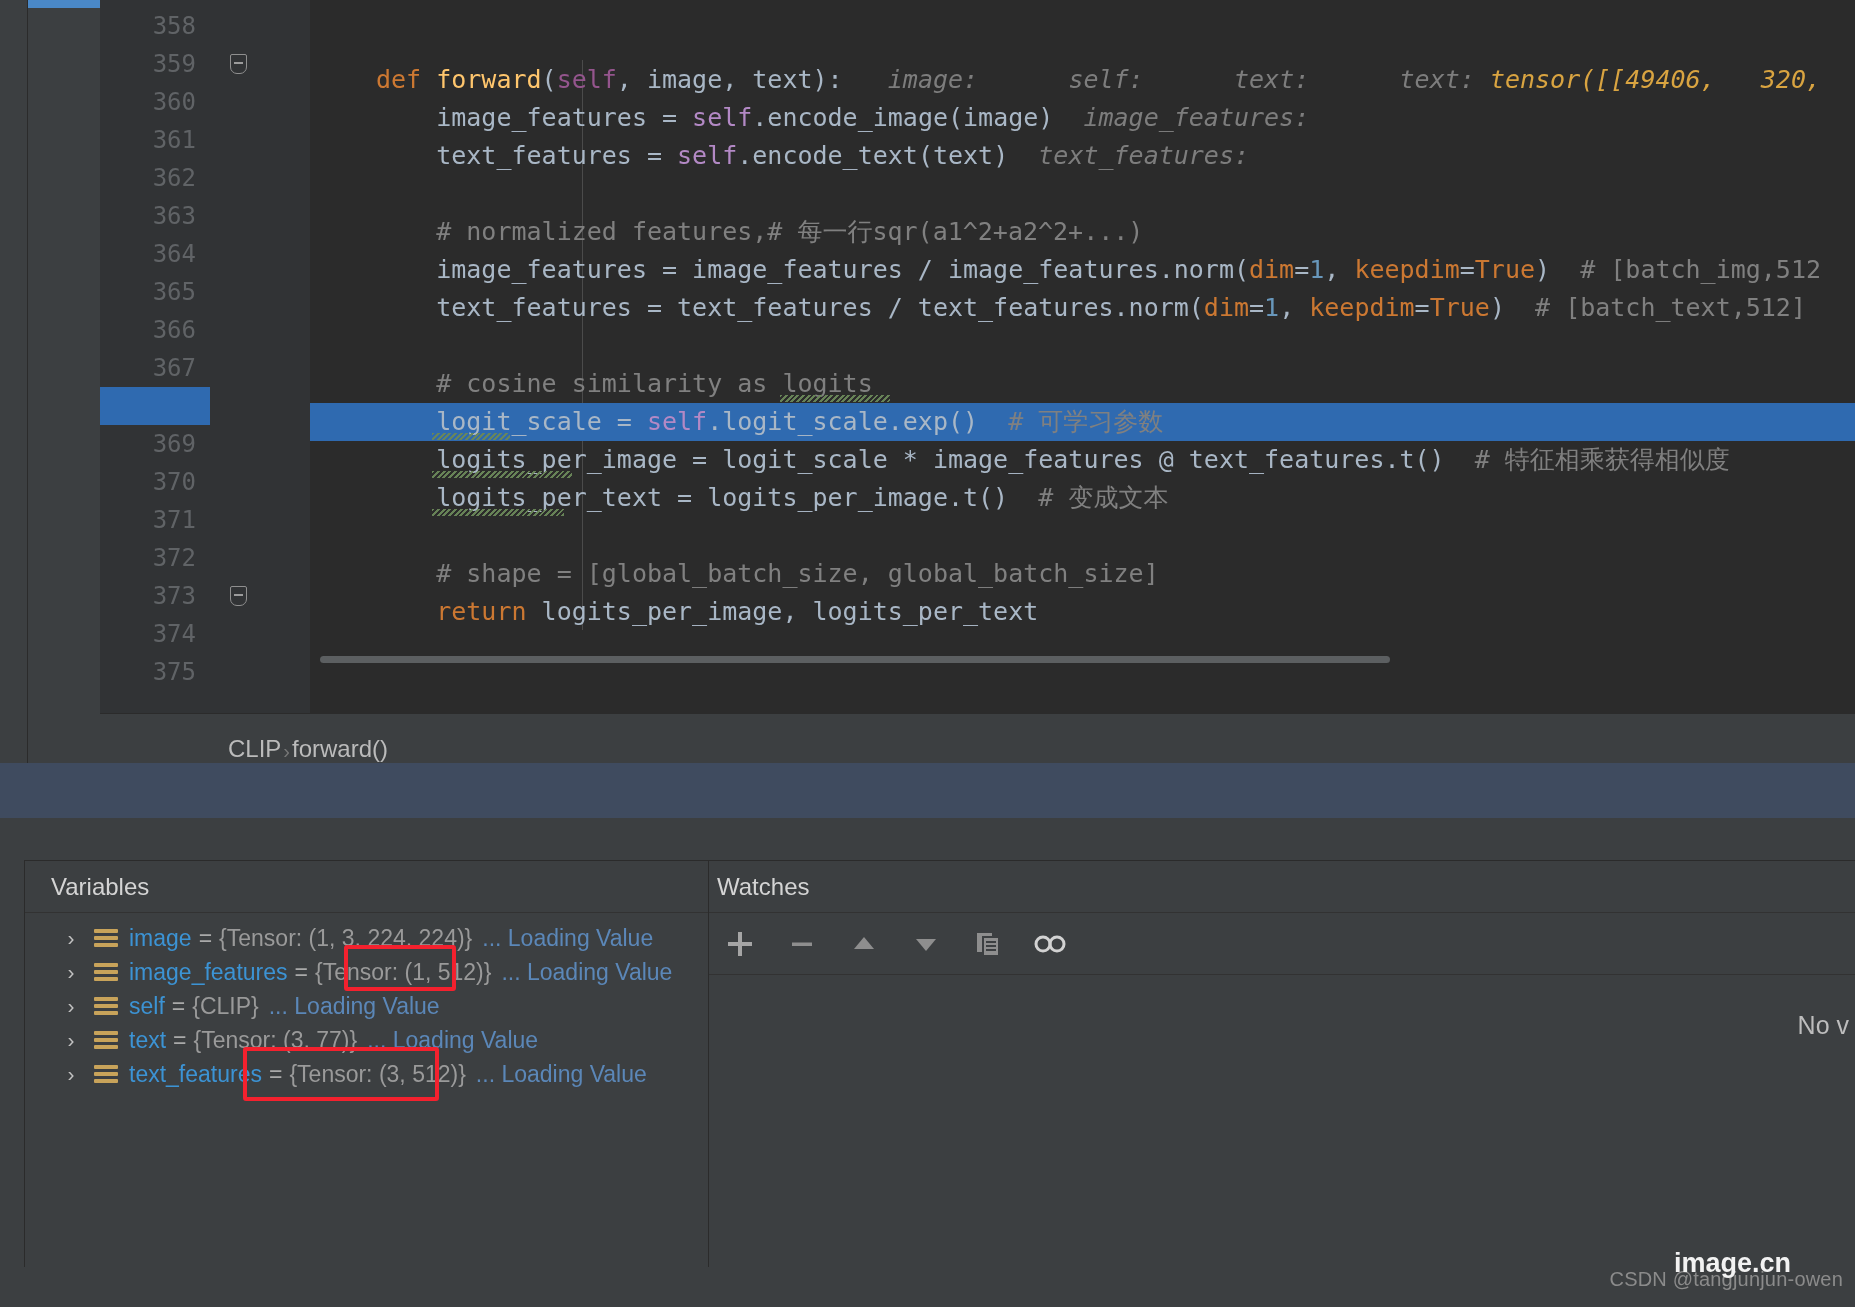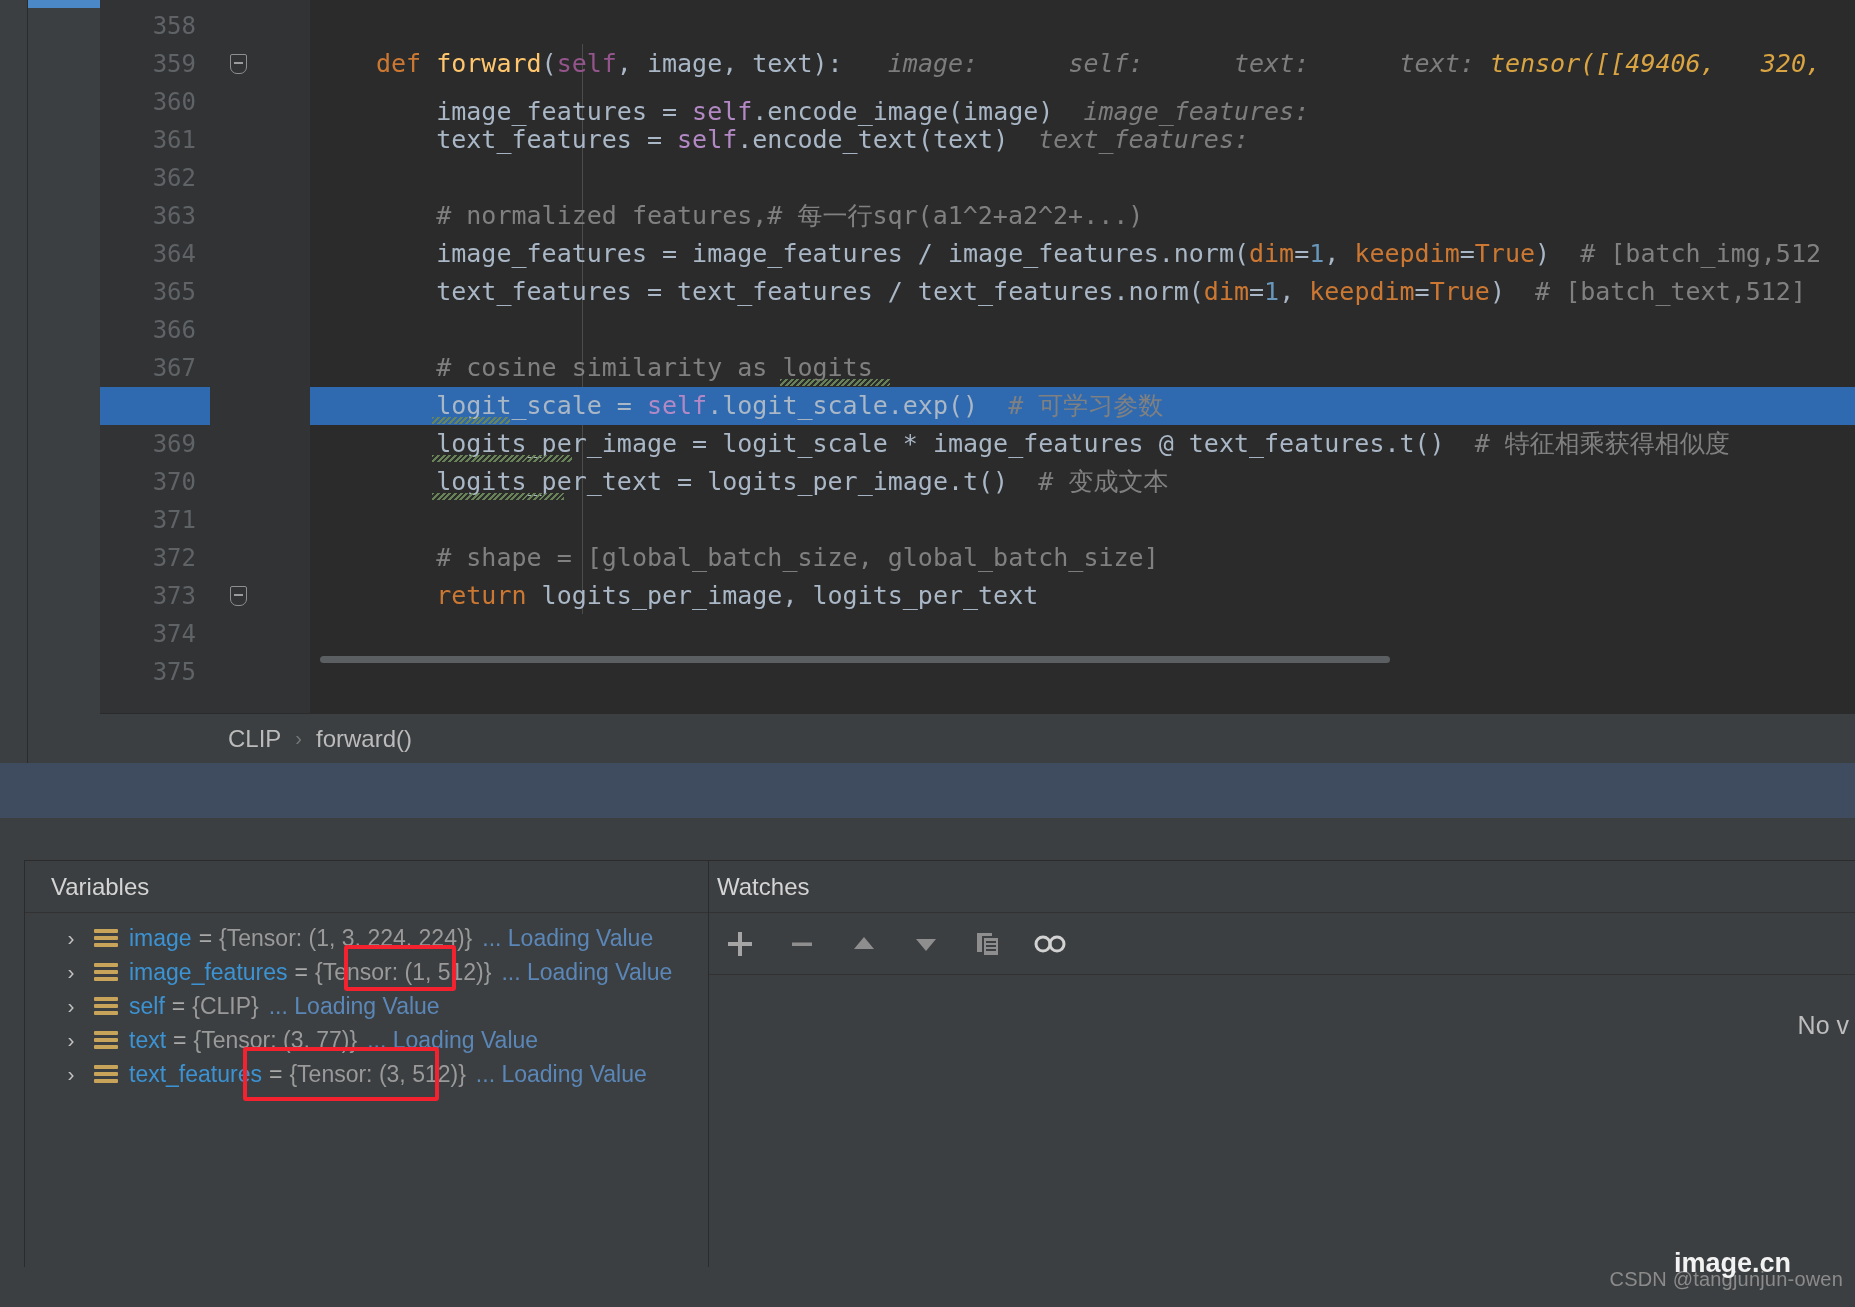--- a/index.html
+++ b/index.html
@@ -44,21 +44,21 @@
   }
   .line-numbers {
     position: absolute; left: 0; top: 0; width: 112px; height: 100%;
     background: #313335;
   }
   .fold-col {
     position: absolute; left: 112px; top: 0; width: 98px; height: 100%;
     background: #313335;
   }
   .code-area {
-    position: absolute; left: 210px; top: 0; right: 0; height: 100%;
+    position: absolute; left: 210px; top: 16px; right: 0; height: 100%;
     background: #2b2b2b;
   }
   .indent-guide {
     position: absolute; left: 272px; top: 44px; width: 1px; height: 570px;
     background: #4b4b4b;
   }
 
   .ln {
     position: absolute; right: 16px;
     font-family: "DejaVu Sans Mono", monospace;
@@ -114,21 +114,21 @@
   }
   .hscroll-thumb {
     position: absolute; left: 10px; top: 3px; width: 1070px; height: 7px;
     background: #5c5f61; border-radius: 4px;
   }
 
   
   .breadcrumb {
     position: absolute; left: 100px; top: 713px; right: 0; height: 50px;
     background: #3c3f41; border-top: 1px solid #2b2b2b;
-    display: flex; align-items: center; padding-left: 128px; gap: 14px;
+    display: flex; align-items: flex-end; padding-left: 128px; gap: 2px;
   }
   .bc-item { font-size: 24px; color: #bbbbbb; }
   .bc-sep  { font-size: 20px; color: #777; }
 
   
   .blue-band {
     position: absolute; left: 0; top: 763px; right: 0; height: 55px;
     background: #3f4b5f;
   }
   .dark-band {
@@ -243,21 +243,21 @@
         <div class="ln" style="top: 539px;">372</div>
         <div class="ln" style="top: 577px;">373</div>
         <div class="ln" style="top: 615px;">374</div>
         <div class="ln" style="top: 653px;">375</div>
       </div>
     <div class="fold-col"></div>
     <div class="code-area">
       <div class="indent-guide"></div>
     <div class="code-line" style="top: 7px;"></div>
         <div class="code-line" style="top: 45px;"><span class="kw">def </span><span class="fn">forward</span><span class="id">(</span><span class="self">self</span><span class="id">, image, text):</span><span class="hint">   image:</span><span class="hint">      self:</span><span class="hint">      text:</span><span class="hint">      text: </span><span class="hintv">tensor([[49406,   320,</span></div>
-        <div class="code-line" style="top: 83px; margin-top: 10px;"><span>    </span><span class="id">image_features = </span><span class="selfk">self</span><span class="id">.encode_image(image)</span><span class="hint">  image_features:</span></div>
+        <div class="code-line" style="top: 83px;"><span>    </span><span class="id">image_features = </span><span class="selfk">self</span><span class="id">.encode_image(image)</span><span class="hint">  image_features:</span></div>
         <div class="code-line" style="top: 121px;"><span>    </span><span class="id">text_features = </span><span class="selfk">self</span><span class="id">.encode_text(text)</span><span class="hint">  text_features:</span></div>
         <div class="code-line" style="top: 159px;"></div>
         <div class="code-line" style="top: 197px;"><span>    </span><span class="cm"># normalized features,# 每一行sqr(a1^2+a2^2+...)</span></div>
         <div class="code-line" style="top: 235px;"><span>    </span><span class="id">image_features = image_features / image_features.norm(</span><span class="kw">dim</span><span class="id">=</span><span class="num">1</span><span class="id">, </span><span class="kw">keepdim</span><span class="id">=</span><span class="kw">True</span><span class="id">)</span><span class="cm">  # [batch_img,512</span></div>
         <div class="code-line" style="top: 273px;"><span>    </span><span class="id">text_features = text_features / text_features.norm(</span><span class="kw">dim</span><span class="id">=</span><span class="num">1</span><span class="id">, </span><span class="kw">keepdim</span><span class="id">=</span><span class="kw">True</span><span class="id">)</span><span class="cm">  # [batch_text,512]</span></div>
         <div class="code-line" style="top: 311px;"></div>
         <div class="code-line" style="top: 349px;"><span>    </span><span class="cm"># cosine similarity as logits</span></div>
         <div class="highlight-strip" style="top: 387px;"></div>
         <div class="code-line" style="top: 387px;"><span>    </span><span class="id">logit_scale = </span><span class="selfk">self</span><span class="id">.logit_scale.exp()</span><span class="cm">  # 可学习参数</span></div>
         <div class="code-line" style="top: 425px;"><span>    </span><span class="id">logits_per_image = logit_scale * image_features @ text_features.t()</span><span class="cm">  # 特征相乘获得相似度</span></div>

